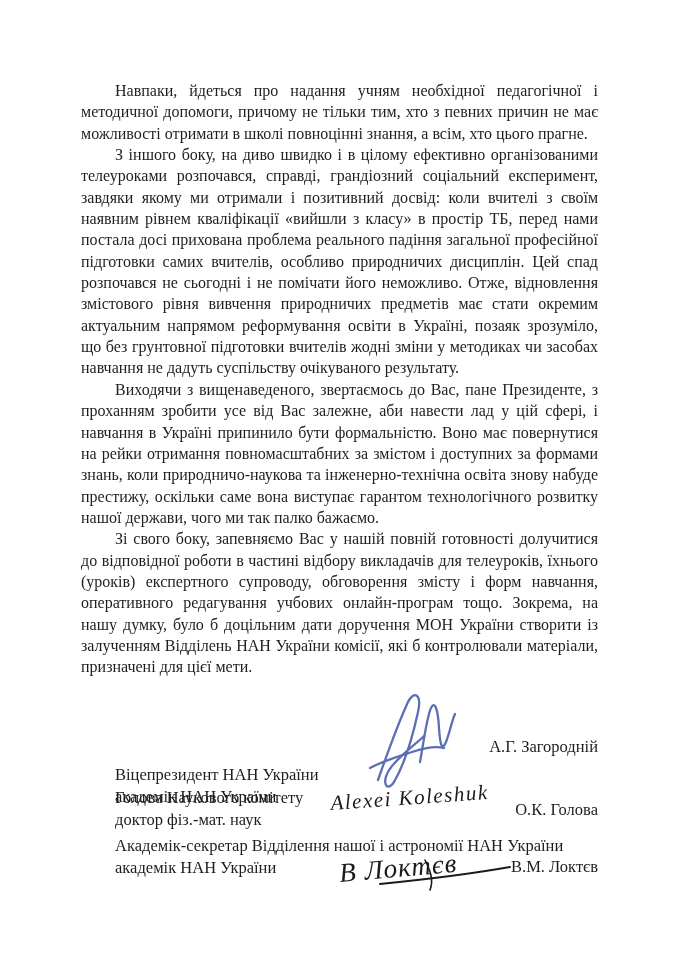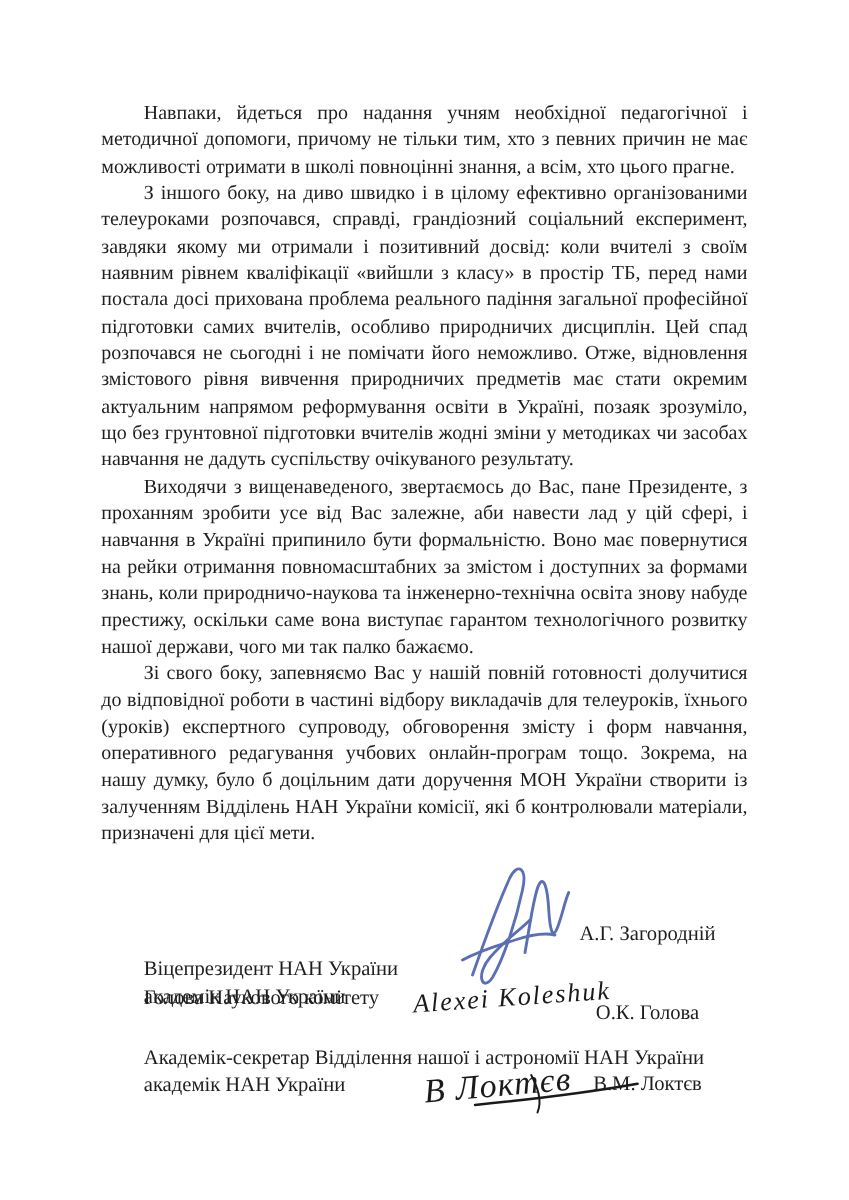--- a/index.html
+++ b/index.html
@@ -29,21 +29,21 @@
     left:115px;
     font-size:16.5px; line-height:22px;
     white-space:nowrap;
   }
   .sig-title-1 { top:716px;margin-top:48px; }
   .sig-title-2 { top:775px;margin-top:12px; }
   .sig-title-3 { top:835px; }
   .sig-name {
     position:absolute;
     left:438px; width:160px;
-    text-align:center;
+    text-align:right;
     font-size:16.5px; line-height:22px;
     white-space:nowrap;
   }
   .sig-name-1 { top:736px; }
   .sig-name-2 { top:799px; }
   .sig-name-3 { top:856px; }
   .sig-svg { position:absolute; }
   .svg-zagorodniy { left:360px; top:690px; }
   .svg-kolezhuk   { left:323px; top:772px; }
   .svg-loktev     { left:330px; top:838px; }
@@ -73,20 +73,21 @@
     <g fill="none" stroke="#4e63ae" stroke-width="2.3" stroke-linecap="round" opacity="0.92">
       <path d="M 18 90 C 32 50, 42 25, 48 12 C 54 0, 62 4, 58 22 C 53 45, 44 75, 34 92 C 26 104, 20 90, 32 76 C 44 62, 56 54, 64 46"></path>
       <path d="M 60 72 C 64 50, 67 26, 71 18 C 75 10, 78 20, 79 38 C 80 54, 82 62, 86 52 C 90 42, 92 30, 95 24"></path>
       <path d="M 10 78 C 25 70, 40 66, 52 62 C 64 58, 76 56, 84 58"></path>
     </g>
   </svg>
   <div class="sig-name sig-name-1">А.Г. Загородній</div>
 
   <div class="sig-title sig-title-2">
     <div>Голова Наукового комітету</div>
+    <div>доктор фіз.-мат. наук</div>
   </div>
   <svg class="sig-svg svg-kolezhuk" width="180" height="52" viewBox="0 0 180 52" aria-hidden="true">
     <text class="hand-latin" x="8" y="38" font-size="21" letter-spacing="1.5" fill="#1a1a1a" transform="rotate(-4 8 38)">Alexei Koleshuk</text>
   </svg>
   <div class="sig-name sig-name-2">О.К. Голова</div>
 
   <div class="sig-title sig-title-3">
     <div>Академік-секретар Відділення нашої і астрономії НАН України</div>
     <div>академік НАН України</div>
   </div>

